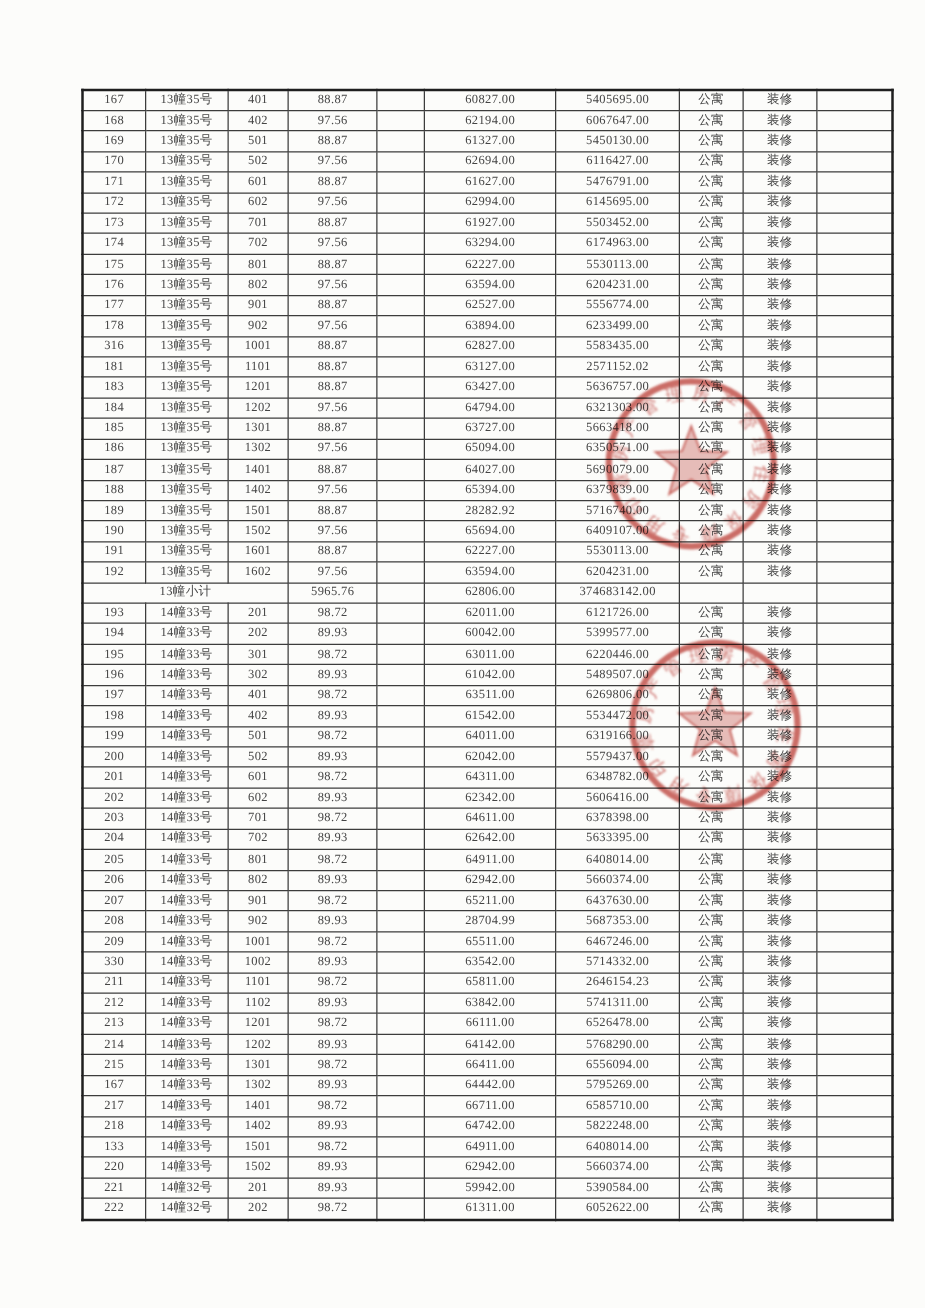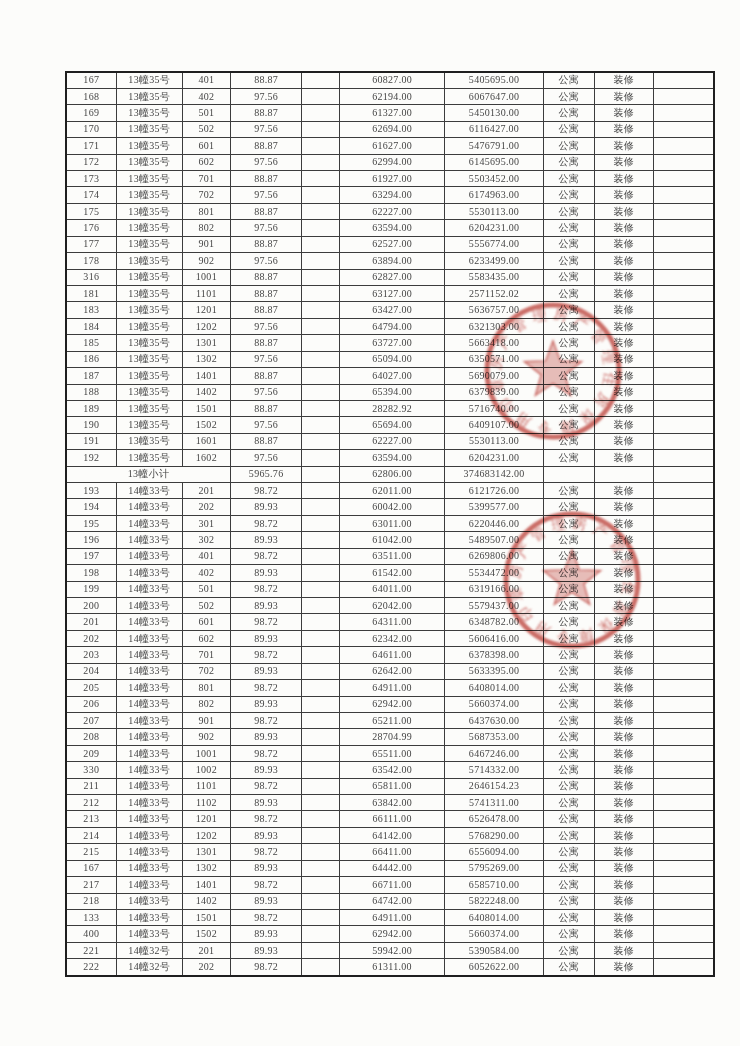--- a/index.html
+++ b/index.html
@@ -676,21 +676,21 @@
           <td>1501</td>
           <td>98.72</td>
           <td></td>
           <td>64911.00</td>
           <td>6408014.00</td>
           <td>公寓</td>
           <td>装修</td>
           <td></td>
         </tr>
         <tr>
-          <td>400</td>
+          <td>220</td>
           <td>14幢33号</td>
           <td>1502</td>
           <td>89.93</td>
           <td></td>
           <td>62942.00</td>
           <td>5660374.00</td>
           <td>公寓</td>
           <td>装修</td>
           <td></td>
         </tr>

